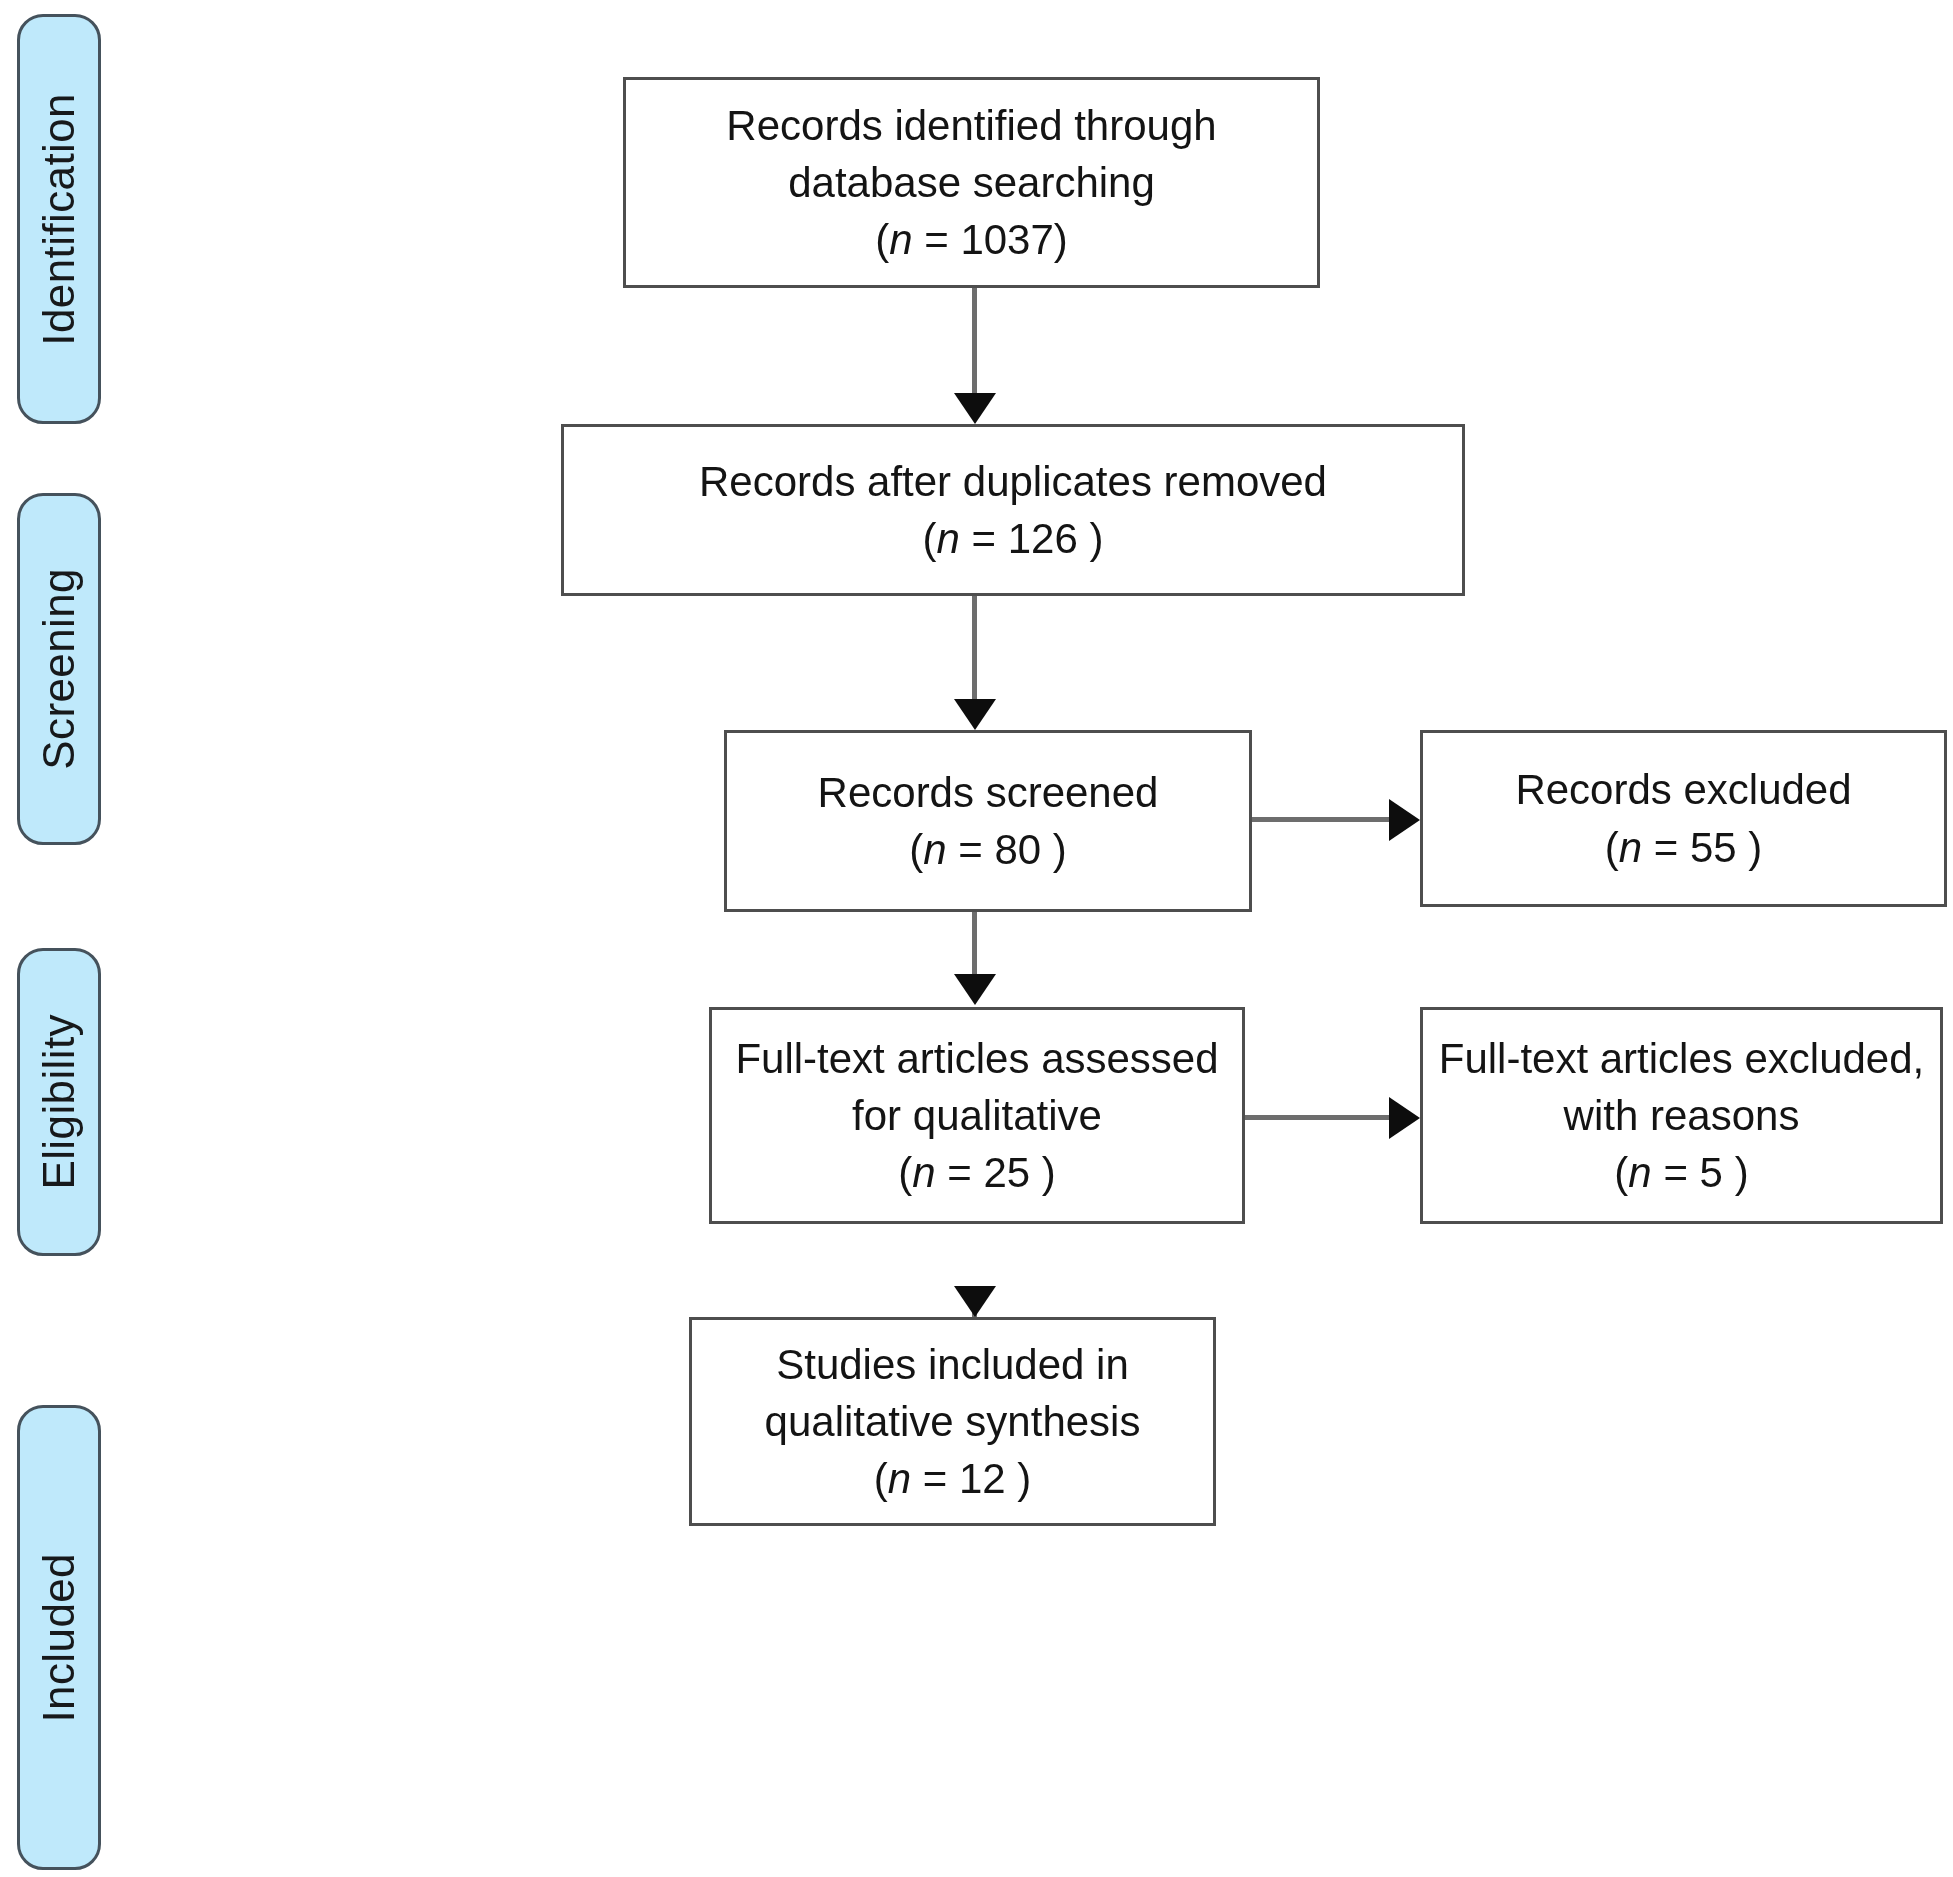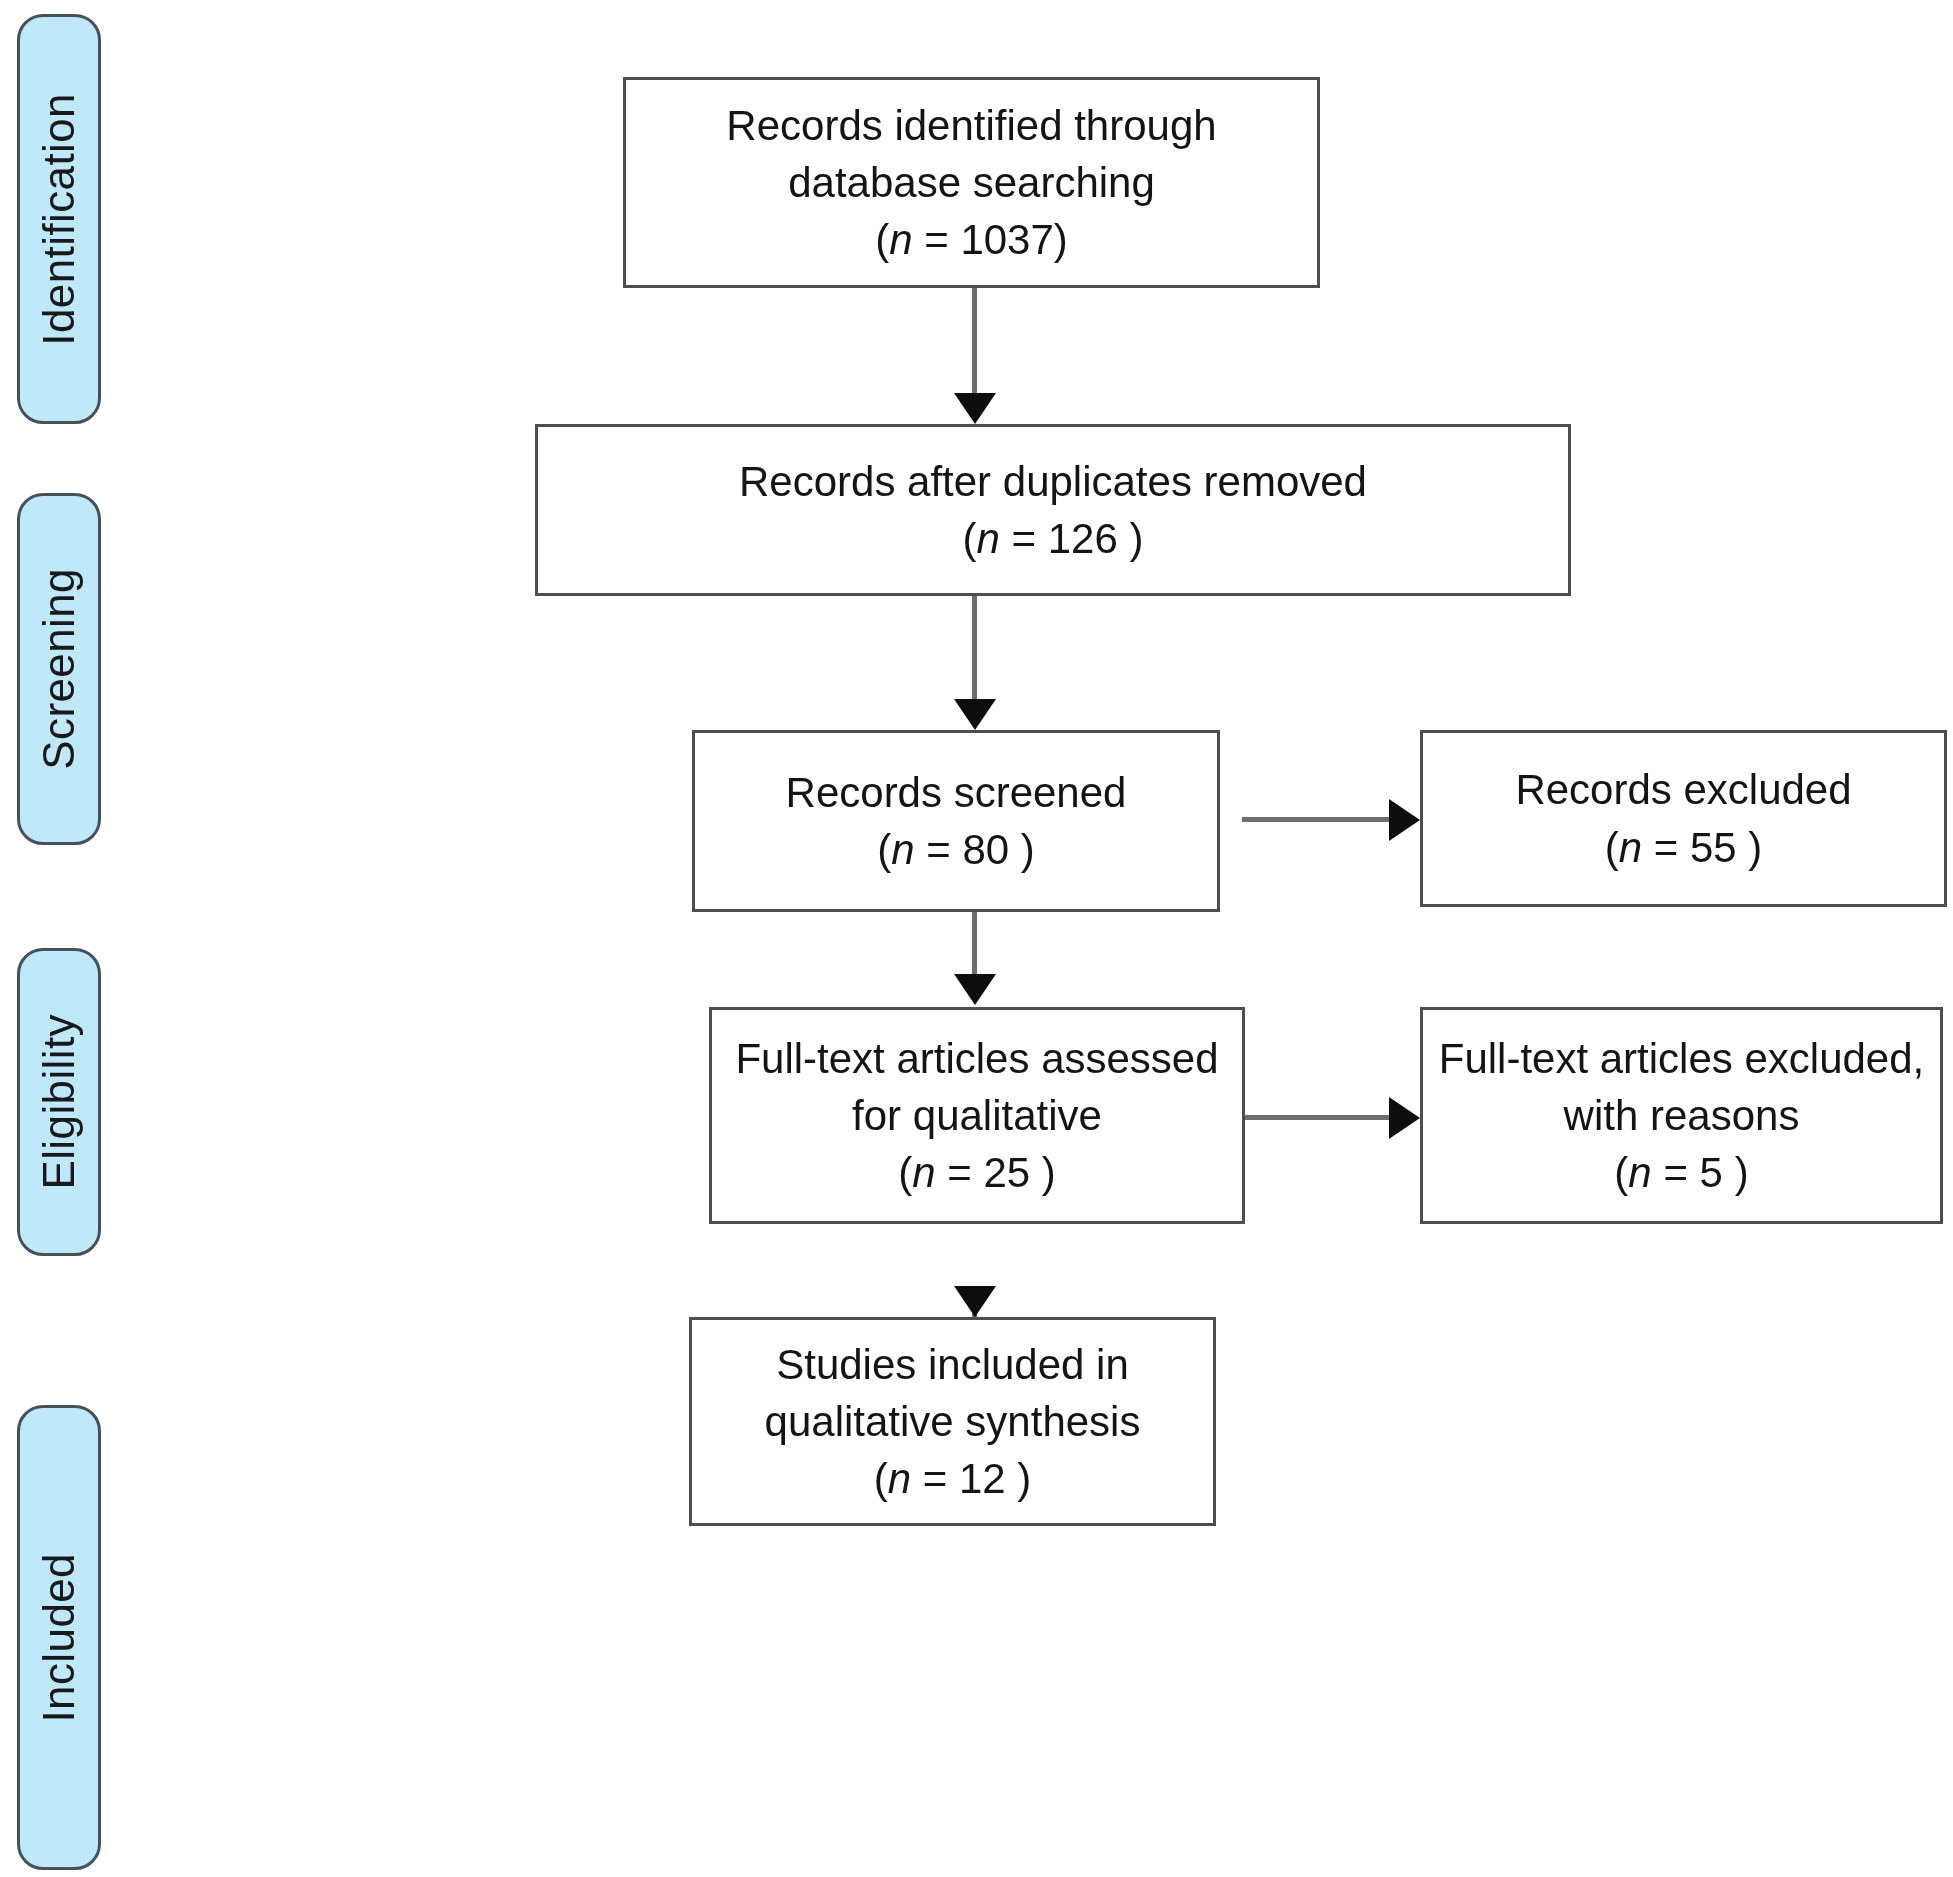--- a/index.html
+++ b/index.html
@@ -133,28 +133,28 @@
   <div class="arrow-down" style="left:954px; top:1286px;"></div>
 
   <div class="flow-box" style="left:623px; top:77px; width:697px; height:211px;">
     <span class="line">Records identified through</span>
     <span class="line">database searching</span>
     <span class="line">
       <span>(</span><em>n</em><span> = </span><span>1037</span><span>)</span>
     </span>
   </div>
 
-  <div class="flow-box" style="left:535px; top:424px; width:1036px; height:172px;">
+  <div class="flow-box" style="left:561px; top:424px; width:904px; height:172px;">
     <span class="line">Records after duplicates removed</span>
     <span class="line">
       <span>(</span><em>n</em><span> = </span><span>126 </span><span>)</span>
     </span>
   </div>
 
-  <div class="flow-box" style="left:692px; top:730px; width:528px; height:182px;">
+  <div class="flow-box" style="left:724px; top:730px; width:528px; height:182px;">
     <span class="line">Records screened</span>
     <span class="line">
       <span>(</span><em>n</em><span> =  </span><span>80 </span><span>)</span>
     </span>
   </div>
 
   <div class="flow-box" style="left:1420px; top:730px; width:527px; height:177px;">
     <span class="line">Records excluded</span>
     <span class="line">
       <span>(</span><em>n</em><span> = </span><span>55 </span><span>)</span>

